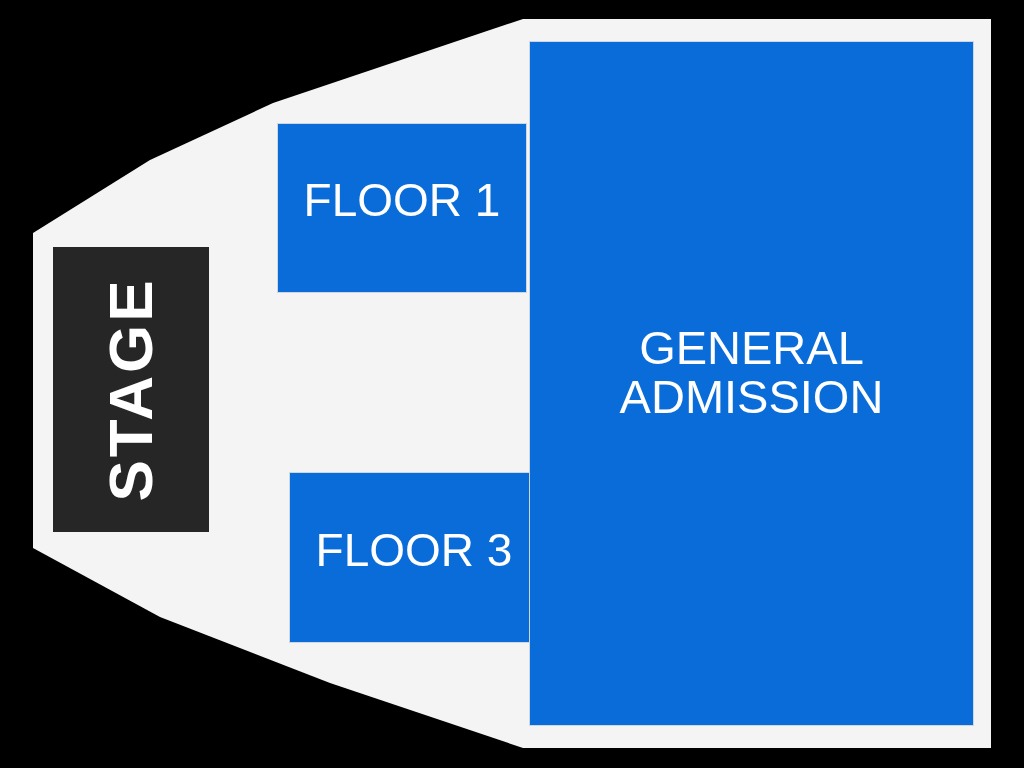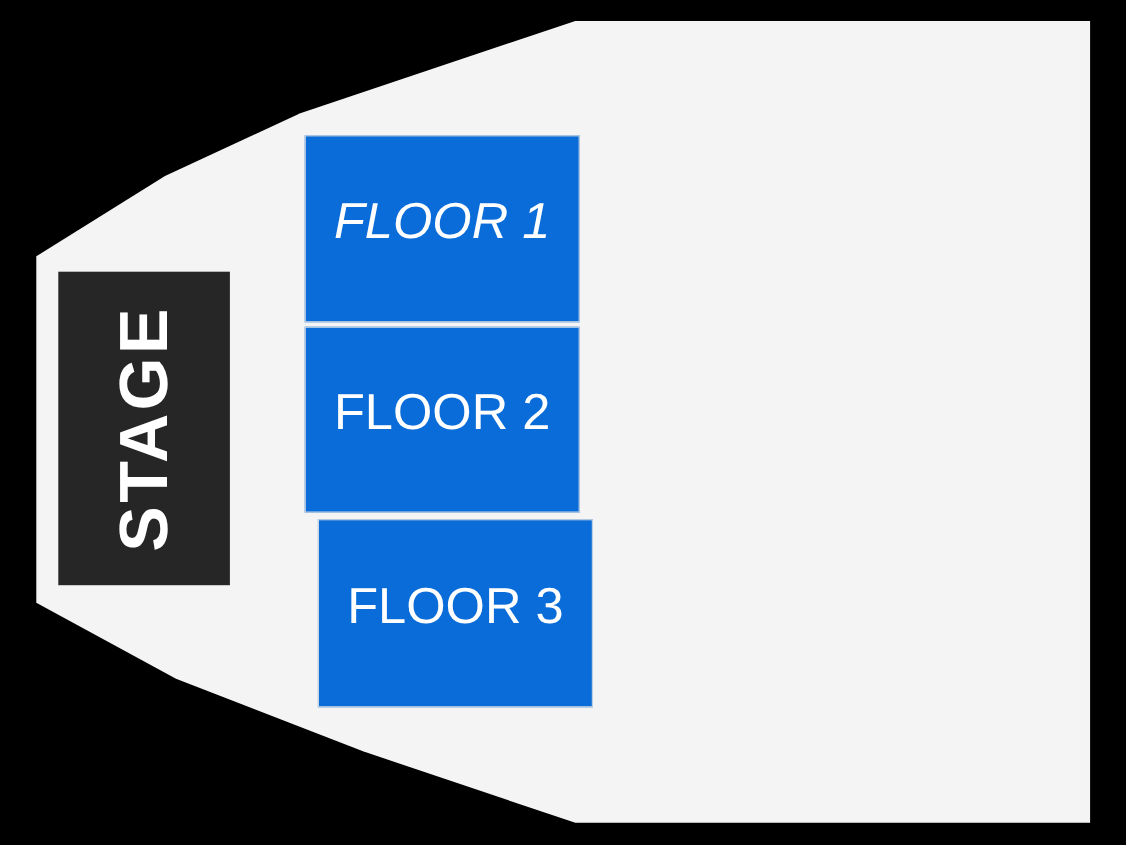--- a/index.html
+++ b/index.html
@@ -49,21 +49,21 @@
     align-items: center;
     justify-content: center;
     text-align: center;
     color: var(--label, #ffffff);
     cursor: pointer;
   }
   .section .label {
     font-size: 46px;
     line-height: 1.04;
   }
-  #sec-floor-1 { left: 277px; top: 123px; width: 250px; height: 170px; padding-bottom: 14px; font-style: italic; }
+  #sec-floor-1 { left: 277px; top: 123px; width: 250px; height: 170px; padding-bottom: 14px; }
   #sec-floor-2 { left: 277px; top: 297px; width: 250px; height: 169px; padding-bottom: 14px; }
   #sec-floor-3 { left: 289px; top: 472px; width: 250px; height: 171px; padding-bottom: 14px; }
   #sec-ga      { left: 529px; top: 41px;  width: 445px; height: 685px; padding-bottom: 22px; }
   #sec-ga .label { font-size: 47px; padding: 0 30px; }
 </style>
 </head>
 <body>
 
 <div class="canvas">
 
@@ -72,22 +72,22 @@
   </svg>
 
   <div class="stage">
     <span class="stage-label">STAGE</span>
   </div>
 
   <div class="section" id="sec-floor-1">
     <span class="label">FLOOR 1</span>
   </div>
 
-  <div class="section" id="sec-floor-2">
-    <span class="label">FLOOR 2</span>
-  </div>
 
   <div class="section" id="sec-floor-3">
     <span class="label">FLOOR 3</span>
   </div>
 
+  <div class="section" id="sec-ga">
+    <span class="label">GENERAL ADMISSION</span>
+  </div>
 
 </div>
 
 </body></html>

